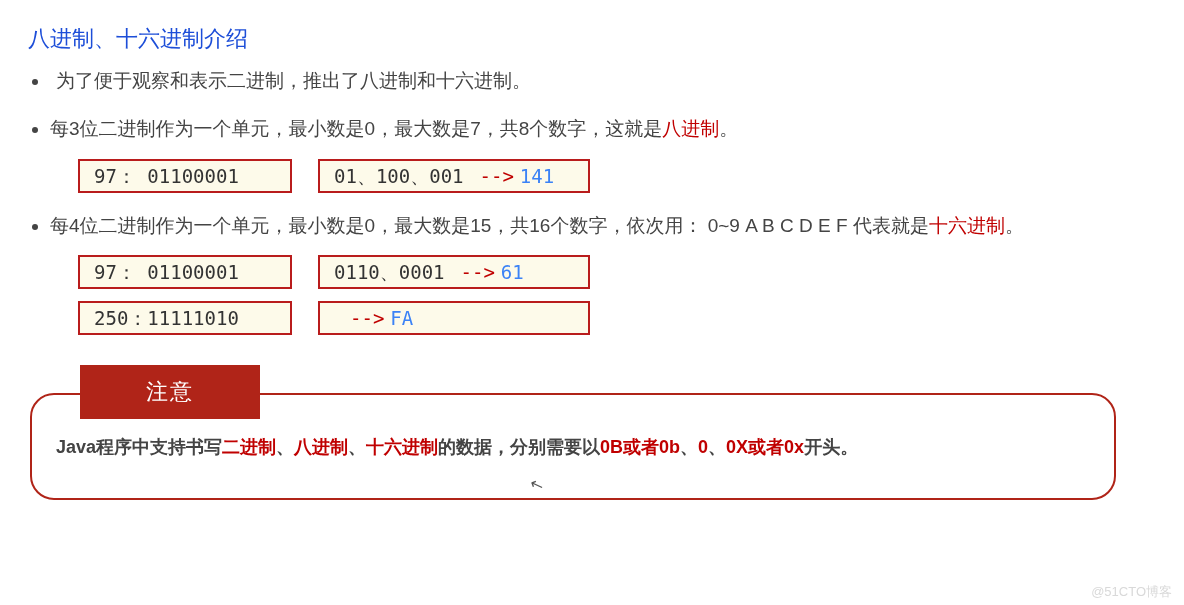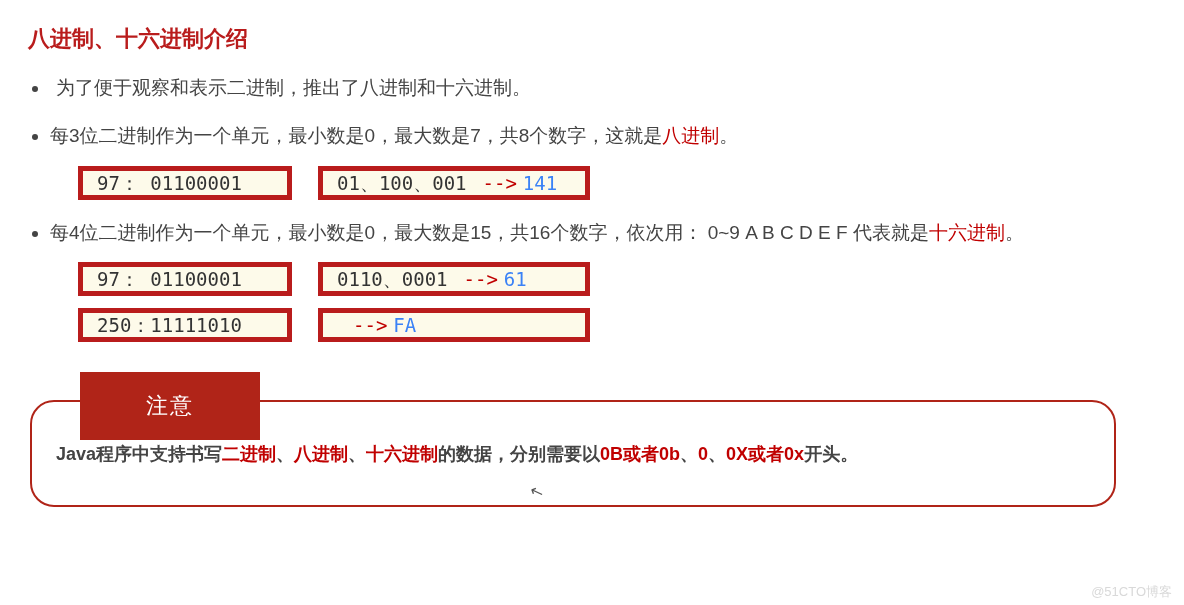--- a/index.html
+++ b/index.html
@@ -11,24 +11,24 @@
     font-family: "Microsoft YaHei", "PingFang SC", "Heiti SC", sans-serif;
     color: #444;
     overflow: hidden;
     position: relative;
   }
   .page {
     padding: 24px 28px 0 28px;
     box-sizing: border-box;
   }
   h1.heading {
-    margin: 0 0 19px 0;
+    margin: 0 0 12px 0;
     font-size: 22px;
-    font-weight: 700;
-    color: #b91c1c;
+    font-weight: 400;
+    color: #1d4ed8;
   }
   ul.bullets {
     list-style: disc;
     margin: 0;
     padding-left: 22px;
   }
   ul.bullets > li {
     font-size: 19px;
     line-height: 1.6;
     color: #444;
@@ -41,21 +41,21 @@
     margin-left: 28px;
     display: flex;
     gap: 26px;
     align-items: center;
   }
   .row-boxes.tight { margin-top: 12px; }
   .binbox {
     display: inline-flex;
     align-items: center;
     height: 34px;
-    border: 5px solid #b91c1c;
+    border: 2px solid #b91c1c;
     background: #fdfaea;
     font-family: "Consolas", "Menlo", monospace;
     font-size: 19px;
     color: #333;
     padding: 0 20px 0 14px;
     box-sizing: border-box;
     white-space: pre;
   }
   .binbox.w1 { width: 214px; }
   .binbox.w2 { width: 272px; }
@@ -68,21 +68,21 @@
     width: 1086px;
     margin: 30px 0 0 2px;
     height: 135px;
   }
   .notice-badge {
     position: absolute;
     top: 0;
     left: 50px;
     background: #b02418;
     width: 180px;
-    height: 68px;
+    height: 54px;
     display: flex;
     align-items: center;
     justify-content: center;
     color: #fff;
     font-size: 22px;
     letter-spacing: 2px;
     z-index: 2;
   }
   .notice-box {
     position: absolute;

